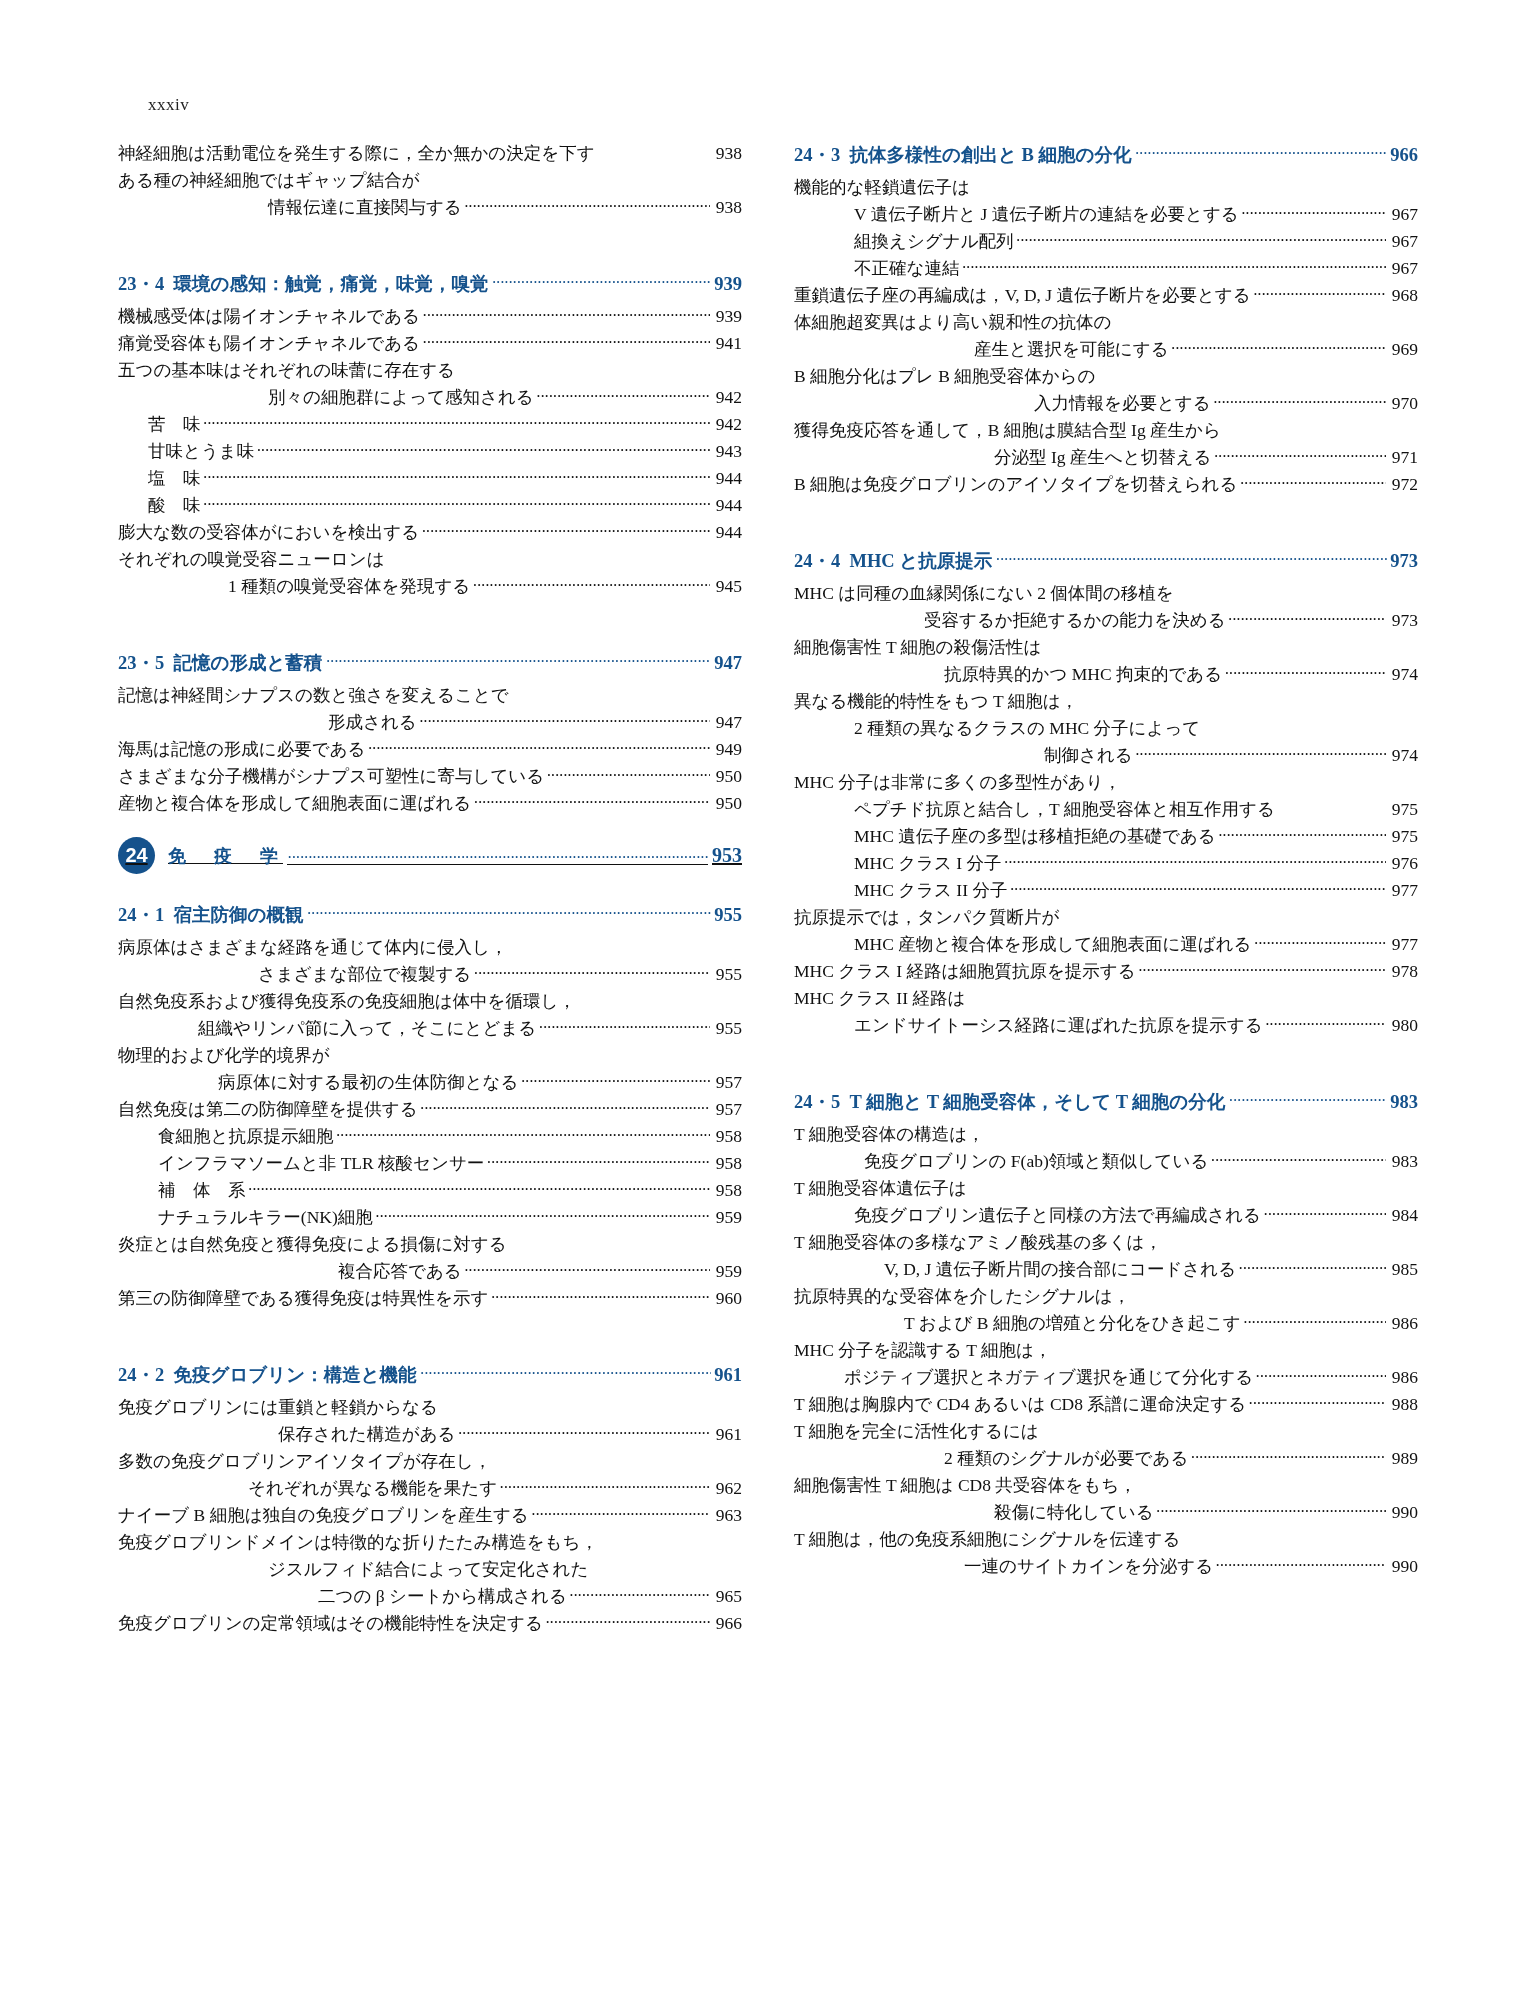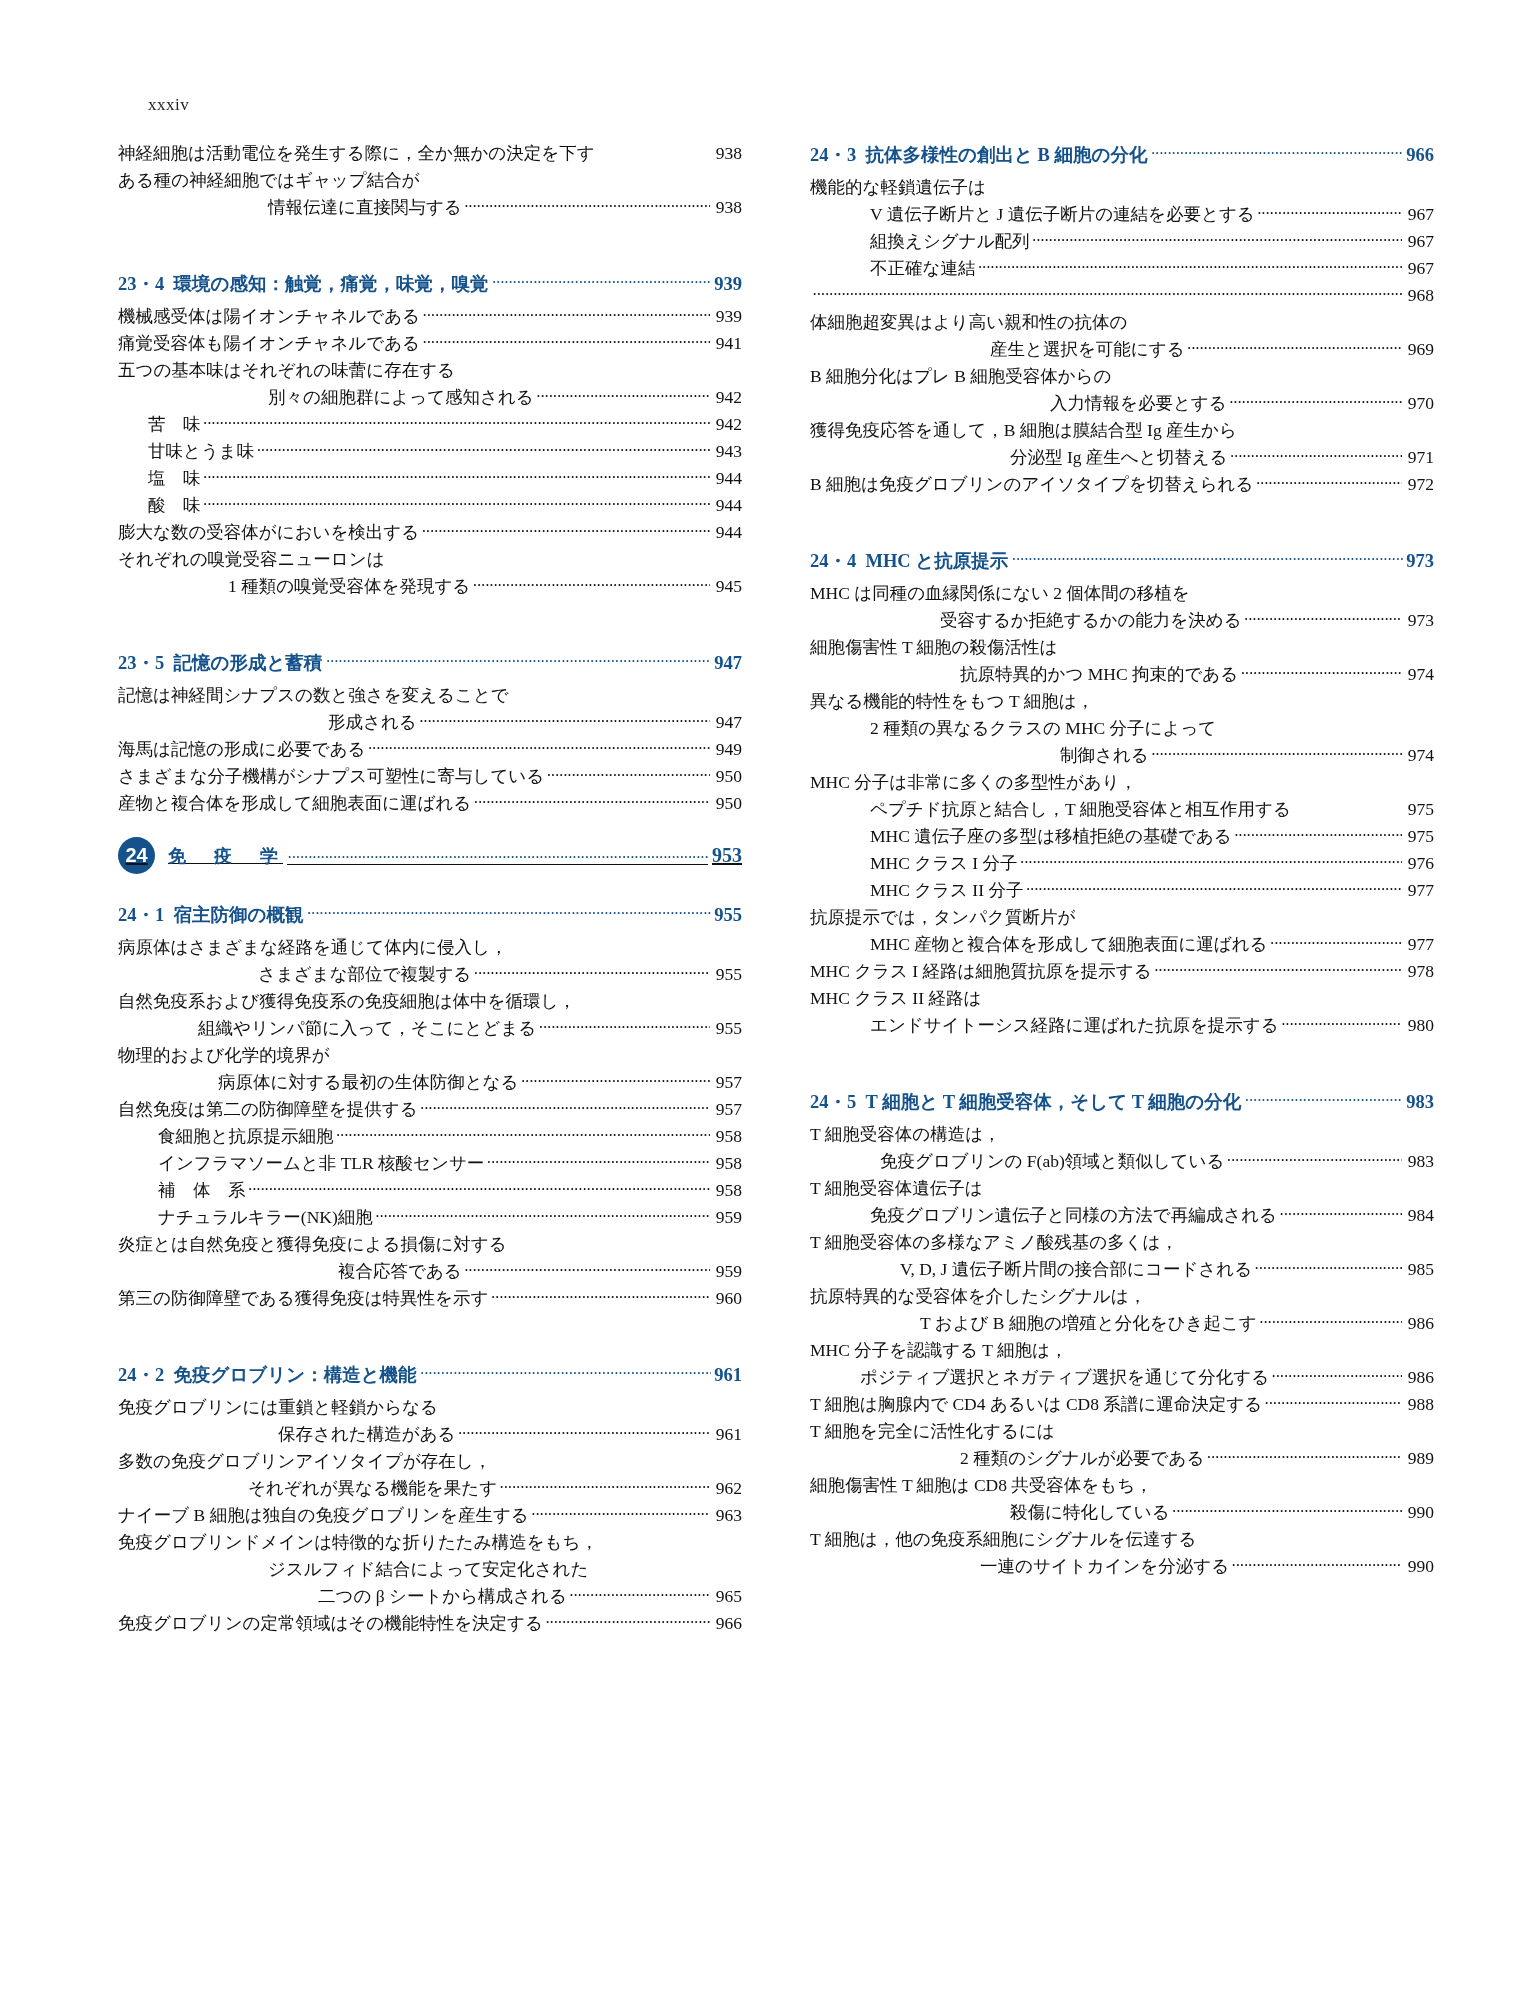--- a/index.html
+++ b/index.html
@@ -30,21 +30,21 @@
     letter-spacing: .5px;
     color: #222;
     font-family: "Liberation Serif", serif;
   }
   .columns {
     position: absolute;
     left: 118px;
     top: 140px;
     width: 1300px;
     display: flex;
-    gap: 68px;
+    gap: 52px;
   }
   .col {
     width: 624px;
   }
 
   
   .entry {
     position: relative;
     font-size: 17.5px;
     line-height: 27px;
@@ -414,20 +414,21 @@
           <span class="txt">組換えシグナル配列</span>
           <span class="leader">········································································································································································································</span>
           <span class="pg">967</span>
         </div>
         <div class="entry" style="padding-left: 60px;">
           <span class="txt">不正確な連結</span>
           <span class="leader">········································································································································································································</span>
           <span class="pg">967</span>
         </div>
         <div class="entry">
+          <span class="txt">重鎖遺伝子座の再編成は，V, D, J 遺伝子断片を必要とする</span>
           <span class="leader">········································································································································································································</span>
           <span class="pg">968</span>
         </div>
         <div class="entry noleader">
           <span class="txt">体細胞超変異はより高い親和性の抗体の</span>
           <span class="leader" style="visibility: hidden;">········································································································································································································</span>
           <span class="pg" style="visibility: hidden;"></span>
         </div>
         <div class="entry" style="padding-left: 180px;">
           <span class="txt">産生と選択を可能にする</span>

